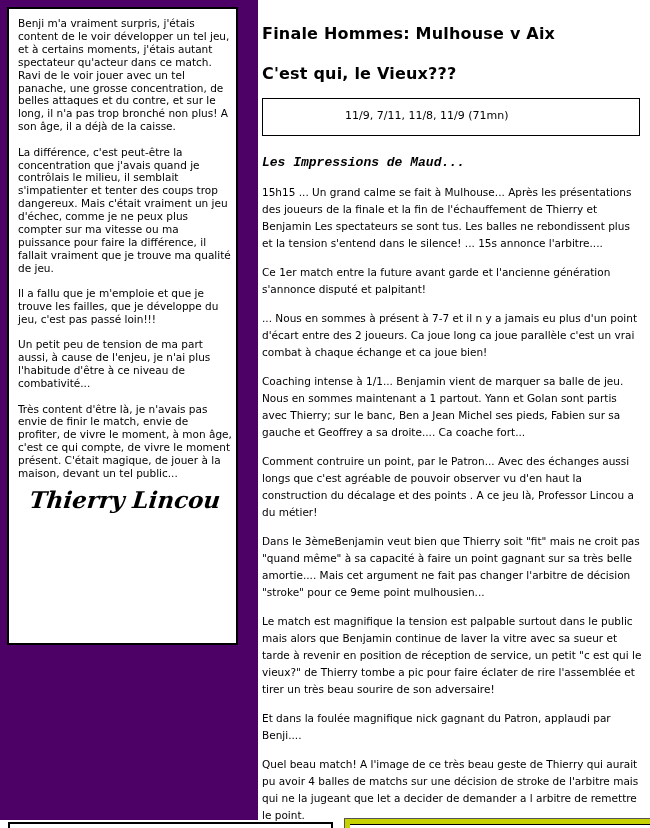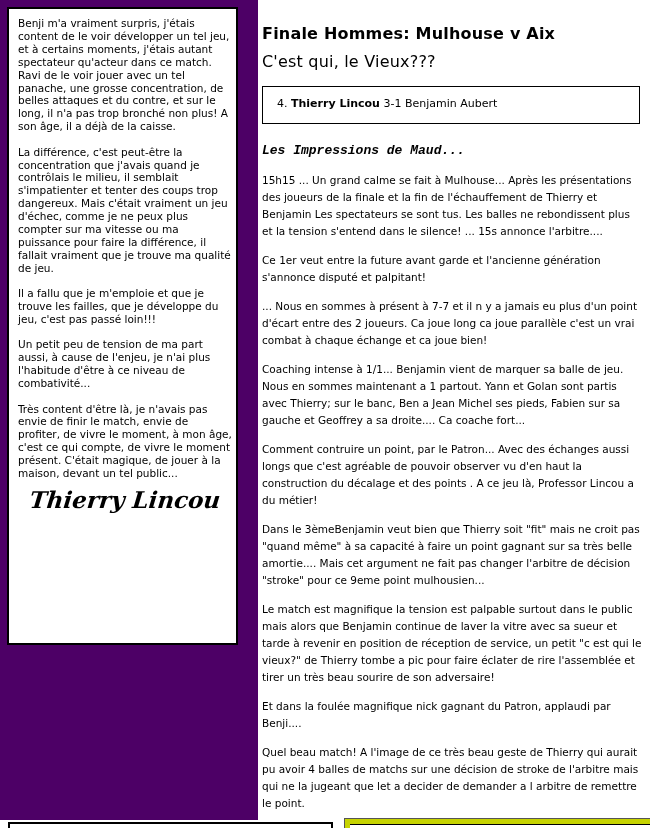--- a/index.html
+++ b/index.html
@@ -41,22 +41,22 @@
   
   .main {
     position: absolute; left: 262px; top: 12px;
     width: 380px;
   }
   .main h1 {
     margin-top: 12px;
     font-size: 16px; font-weight: bold; letter-spacing: 0.2px;
   }
   .main h2 {
-    margin-top: 9px;
-    font-size: 16px; font-weight: normal; letter-spacing: 0.2px;
+    margin-top: 21px;
+    font-size: 16px; font-weight: bold; letter-spacing: 0.2px;
   }
   .result-box {
     margin-top: 15px;
     width: 378px;
     border: 1px solid #000000;
     background: #ffffff;
     padding: 9px 6px 12px 14px;
     font-size: 11px; line-height: 15px;
   }
   .result-box .winner { font-weight: bold; }
@@ -98,30 +98,28 @@
       <p>Très content d'être là, je n'avais pas envie de finir le match, envie de profiter, de vivre le moment, à mon âge, c'est ce qui compte, de vivre le moment présent. C'était magique, de jouer à la maison, devant un tel public...</p>
       <div class="signature">Thierry Lincou</div>
     </div>
   </div>
 
   <div class="main">
     <h1>Finale Hommes: Mulhouse v Aix</h1>
     <h2>C'est qui, le Vieux???</h2>
 
     <div class="result-box">
-      <div class="score-line"><span>4.</span>
-        <span class="winner">Thierry Lincou</span>
-        <span>3-1 Benjamin Aubert</span></div>
+      <div class="games-line">11/9, 7/11, 11/8, 11/9 (71mn)</div>
     </div>
 
     <div class="section-heading">Les Impressions de Maud...</div>
 
     <div class="article">
       <p>15h15 ... Un grand calme se fait à Mulhouse... Après les présentations des joueurs de la finale et la fin de l'échauffement de Thierry et Benjamin Les spectateurs se sont tus. Les balles ne rebondissent plus et la tension s'entend dans le silence! ... 15s annonce l'arbitre....</p>
-      <p>Ce 1er veut entre la future avant garde et l'ancienne génération s'annonce disputé et palpitant!</p>
+      <p>Ce 1er match entre la future avant garde et l'ancienne génération s'annonce disputé et palpitant!</p>
       <p>... Nous en sommes à présent à 7-7 et il n y a jamais eu plus d'un point d'écart entre des 2 joueurs. Ca joue long ca joue parallèle c'est un vrai combat à chaque échange et ca joue bien!</p>
       <p>Coaching intense à 1/1... Benjamin vient de marquer sa balle de jeu. Nous en sommes maintenant a 1 partout. Yann et Golan sont partis avec Thierry; sur le banc, Ben a Jean Michel ses pieds, Fabien sur sa gauche et Geoffrey a sa droite.... Ca coache fort...</p>
       <p>Comment contruire un point, par le Patron... Avec des échanges aussi longs que c'est agréable de pouvoir observer vu d'en haut la construction du décalage et des points . A ce jeu là, Professor Lincou a du métier!</p>
       <p>Dans le 3èmeBenjamin veut bien que Thierry soit "fit" mais ne croit pas "quand même" à sa capacité à faire un point gagnant sur sa très belle amortie.... Mais cet argument ne fait pas changer l'arbitre de décision "stroke" pour ce 9eme point mulhousien...</p>
       <p>Le match est magnifique la tension est palpable surtout dans le public mais alors que Benjamin continue de laver la vitre avec sa sueur et tarde à revenir en position de réception de service, un petit "c est qui le vieux?" de Thierry tombe a pic pour faire éclater de rire l'assemblée et tirer un très beau sourire de son adversaire!</p>
       <p>Et dans la foulée magnifique nick gagnant du Patron, applaudi par Benji....</p>
       <p>Quel beau match! A l'image de ce très beau geste de Thierry qui aurait pu avoir 4 balles de matchs sur une décision de stroke de l'arbitre mais qui ne la jugeant que let a decider de demander a l arbitre de remettre le point.</p>
       <p>11-9 score final après 4 points très applaudis à juste titre par la tribune pleine a craquer.</p>
       <p>Chapeau au Patron et bravo à Benji, la relève arrive...</p>
     </div>

